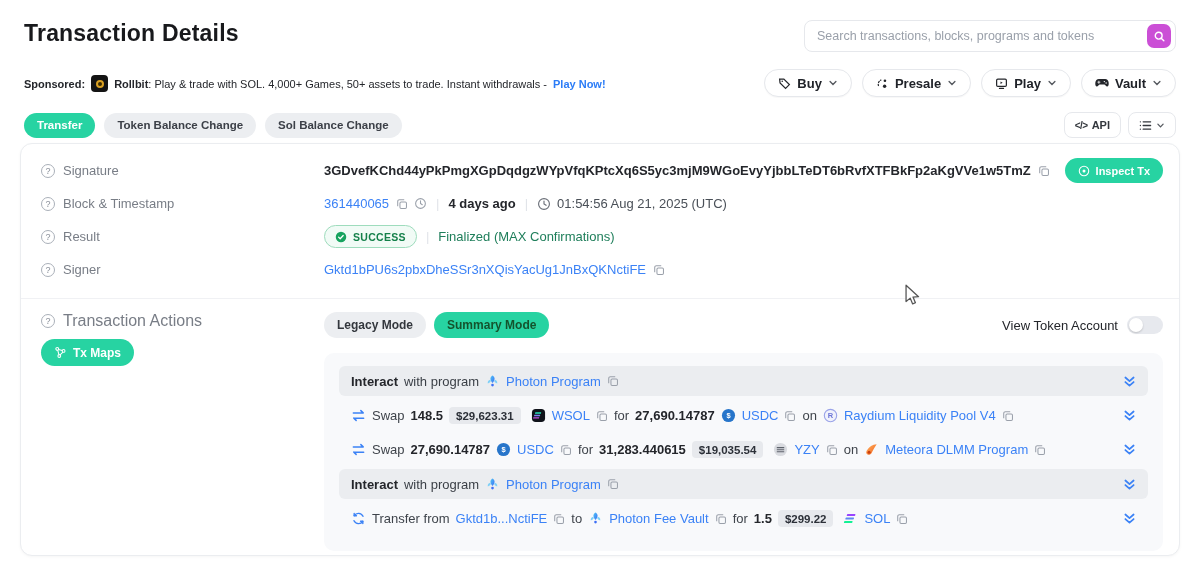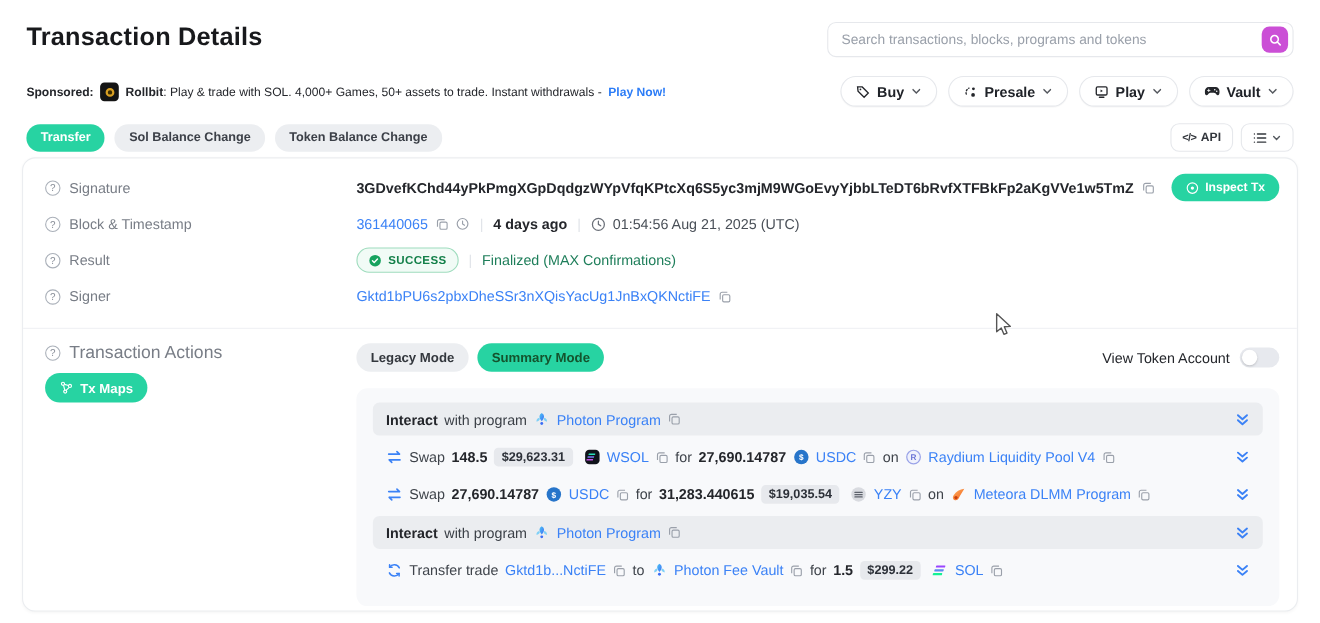--- a/index.html
+++ b/index.html
@@ -12,21 +12,21 @@
   .header-left { display:flex; flex-direction:column; }
   .page-title { font-size:23px; font-weight:700; color:#18191c; margin-top:4px; letter-spacing:.2px; }
   .sponsor-line { display:flex; align-items:center; gap:6px; margin-top:28px; font-size:11px; color:#24262b; white-space:nowrap;justify-content:center; }
   .sponsor-label { font-weight:700; }
   .rollbit-icon { width:17px; height:17px; background:#141414; border-radius:4px; display:inline-flex; align-items:center; justify-content:center; }
   .rollbit-icon i { width:8px; height:8px; border:2.2px solid #d9a023; border-radius:50%; background:#3a2b00; display:block; }
   .sponsor-name { font-weight:700; }
   .sponsor-cta { color:#2b7cf7; font-weight:700; cursor:pointer; }
 
   .header-right { display:flex; flex-direction:column; align-items:flex-end; width:380px; }
-  .search-box { position:relative; width:424px; height:32px; margin-top:4px; }
+  .search-box { position:relative; width:372px; height:32px; margin-top:4px; }
   .search-box input { width:100%; height:100%; border:1px solid #e6e8ec; border-radius:8px;
     padding:0 36px 0 12px; font-size:12.5px; color:#333; outline:none; font-family:inherit; }
   .search-box input::placeholder { color:#9aa0aa; }
   .search-btn { position:absolute; right:5px; top:4px; width:24px; height:24px; border:none;
     border-radius:7px; background:#cb4fd6; display:flex; align-items:center; justify-content:center; cursor:pointer; }
   .nav-btn-row { display:flex; gap:10px; margin-top:17px; }
   .nav-btn { display:flex; align-items:center; gap:6px; height:28px; padding:0 13px; background:#fff;
     border:1px solid #e6e8ec; border-radius:16px; font-size:13px; font-weight:600; color:#202329; cursor:pointer;
     box-shadow:0 1px 1px rgba(20,22,28,.03); }
 
@@ -171,22 +171,22 @@
               <path d="M2.5 4.2 6 7.8 9.5 4.2"></path>
             </svg>
         </button>
       </div>
     </div>
   </div>
 
   <div class="tabs-row">
     <div class="tabs">
       <div class="tab active">Transfer</div>
+      <div class="tab">Token Balance Change</div>
       <div class="tab">Sol Balance Change</div>
-      <div class="tab">Token Balance Change</div>
     </div>
     <div class="tabs-right">
       <button class="mini-btn">
         <span style="font-size:10px;color:#33373d;letter-spacing:-.5px;">&lt;/&gt;</span>
         <span>API</span>
       </button>
       <button class="mini-btn">
         <span style="display:inline-flex">
           <svg width="13" height="13" viewBox="0 0 14 14" fill="none" stroke="#33373d" stroke-width="1.4" stroke-linecap="round">
               <path d="M1.5 3h.01M4.5 3h8M1.5 7h.01M4.5 7h8M1.5 11h.01M4.5 11h8"></path>
@@ -513,21 +513,21 @@
 
           <div class="act-row">
             <span class="tk">
               <svg width="15" height="15" viewBox="0 0 16 16" fill="none" stroke="#3b82f6" stroke-width="1.5" stroke-linecap="round" stroke-linejoin="round">
                   <path d="M12.8 5.6A5.4 5.4 0 0 0 3.4 5"></path>
                   <path d="M3.4 2.6V5h2.4"></path>
                   <path d="M3.2 10.4a5.4 5.4 0 0 0 9.4.6"></path>
                   <path d="M12.6 13.4V11h-2.4"></path>
                 </svg>
             </span>
-            <span>Transfer trade</span>
+            <span>Transfer from</span>
             <a class="link">Gktd1b...NctiFE</a>
             <span class="copy-icon">
               <svg width="12" height="12" viewBox="0 0 14 14" fill="none" stroke="currentColor" stroke-width="1.2">
                   <rect x="4.6" y="4.6" width="7.6" height="7.6" rx="1.4"></rect>
                   <path d="M9.6 2H4A2 2 0 0 0 2 4v5.6"></path>
                 </svg>
             </span>
             <span>to</span>
             <span class="tk">
               <svg width="15" height="15" viewBox="0 0 16 16">

